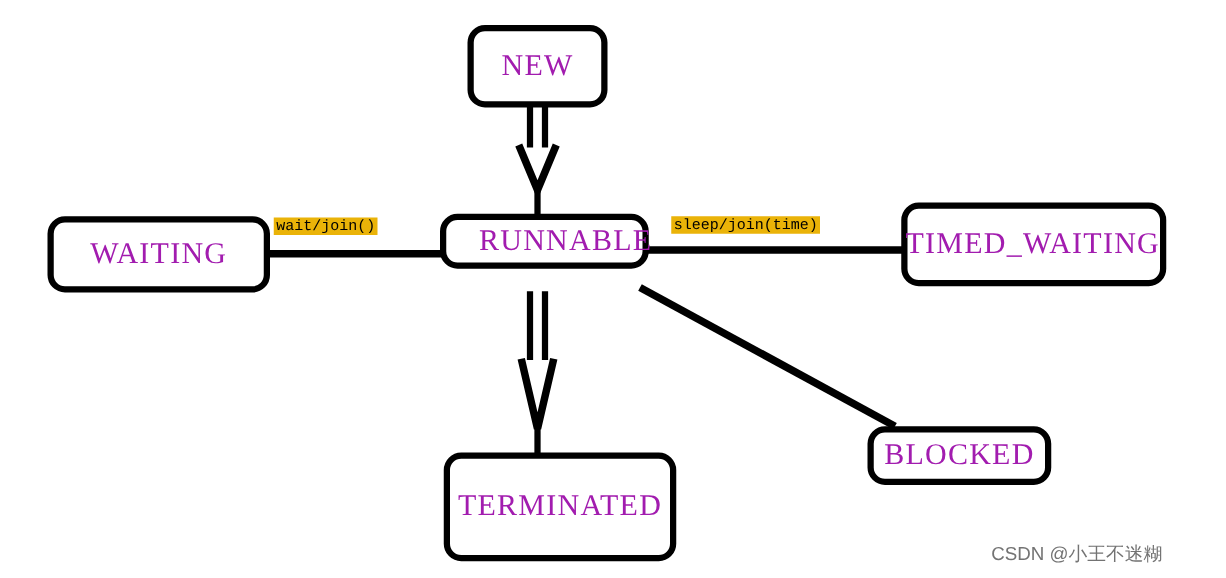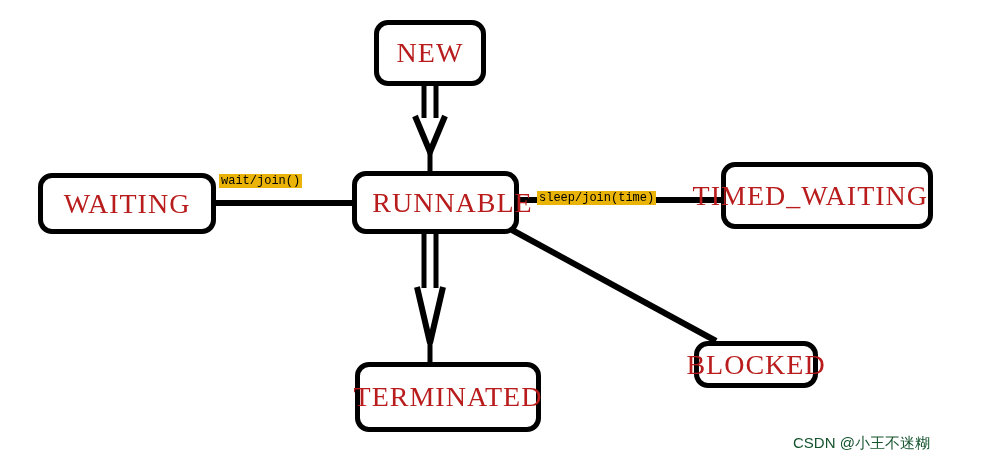--- a/index.html
+++ b/index.html
@@ -31,57 +31,57 @@
     border: 5px solid #000000;
     border-radius: 14px;
     background: #ffffff;
     display: flex;
     align-items: center;
     justify-content: center;
     z-index: 3;
   }
   .state-label {
     font-family: "Liberation Serif", serif;
-    font-size: 28px;
+    font-size: 24px;
     letter-spacing: 1px;
-    color: #b91c1c;
+    color: #a21caf;
     white-space: nowrap;
     user-select: none;
   }
   .edge-label {
     position: absolute;
     font-family: "Liberation Mono", monospace;
     font-size: 12px;
     color: #000000;
     white-space: nowrap;
     background: #eab308;
     padding: 0 2px;
     z-index: 4;
     user-select: none;
   }
   .watermark {
     position: absolute;
     font-family: "Liberation Sans", sans-serif;
     font-size: 15px;
-    color: #14532d;
+    color: #737373;
     white-space: nowrap;
     z-index: 5;
     user-select: none;
   }
 
   
   #node-new          { left: 374px; top: 20px;  width: 112px; height: 66px; }
-  #node-runnable     { left: 352px; top: 171px; width: 167px; height: 63px; padding-left: 34px; }
+  #node-runnable     { left: 352px; top: 171px; width: 167px; height: 44px; padding-left: 34px; }
   #node-waiting      { left: 38px;  top: 173px; width: 178px; height: 61px; text-align: center; }
   #node-timed        { left: 721px; top: 162px; width: 212px; height: 67px; justify-content: flex-end; }
-  #node-blocked      { left: 694px; top: 341px; width: 124px; height: 47px; }
-  #node-terminated   { left: 355px; top: 362px; width: 186px; height: 70px; }
+  #node-blocked      { left: 694px; top: 341px; width: 147px; height: 47px; }
+  #node-terminated   { left: 355px; top: 362px; width: 186px; height: 87px; }
 
   #label-wait        { left: 219px; top: 174px; }
-  #label-sleep       { left: 537px; top: 191px; }
+  #label-sleep       { left: 537px; top: 173px; }
   #label-sync        { left: 592px; top: 253px; }
   #watermark-text    { left: 793px; top: 434px; }
 </style>
 </head>
 <body>
 
 <div id="diagram-canvas">
 
   <svg id="diagram-svg" viewBox="0 0 981 462" xmlns="http://www.w3.org/2000/svg">
 

